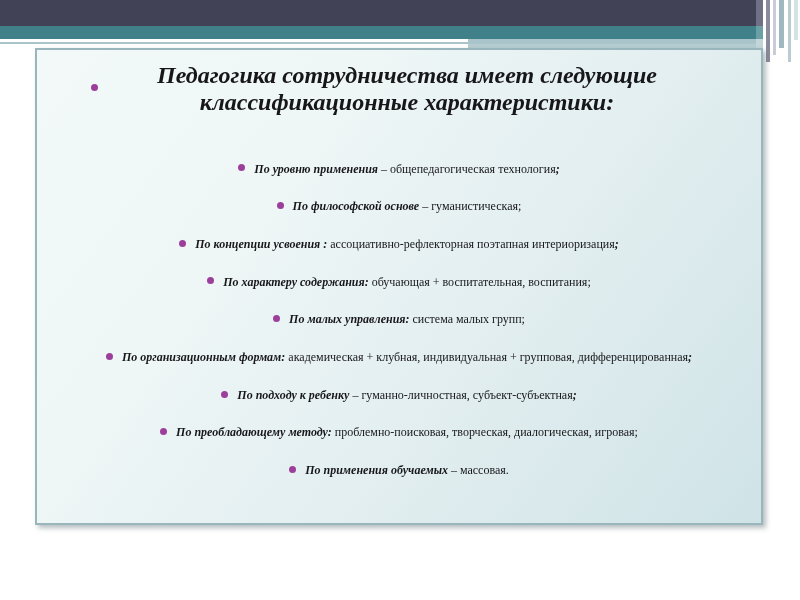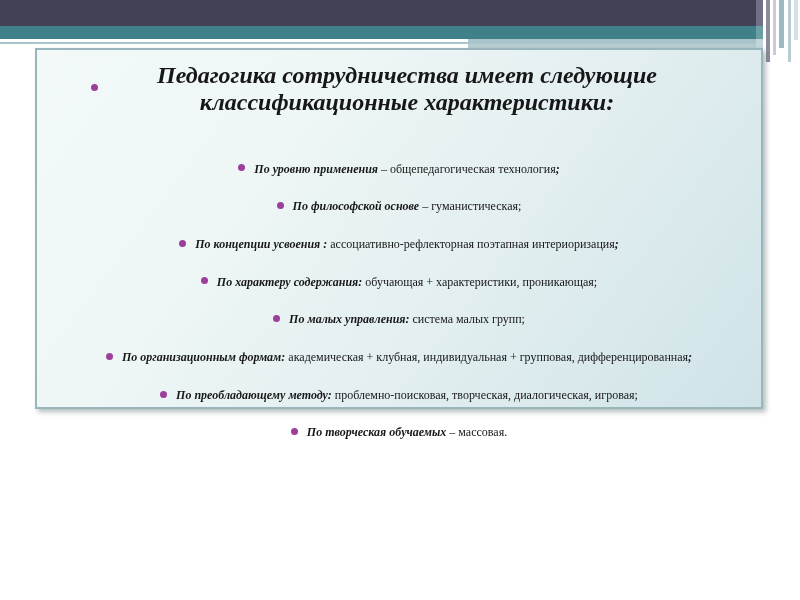--- a/index.html
+++ b/index.html
@@ -94,21 +94,21 @@
   .vs6 { left: 779px; width: 5px;  height: 48px; background: #9fb9c0; }
   .vs7 { left: 788px; width: 3px;  height: 62px; background: #b9ccd1; }
   .vs8 { left: 794px; width: 4px;  height: 40px; background: #d5e2e5; }
 
   
   .content-box {
     position: absolute;
     left: 35px;
     top: 48px;
     width: 728px;
-    height: 361px;
+    height: 477px;
     border: 2px solid #9ab6bd;
     box-sizing: border-box;
     background: linear-gradient(127deg, #f3f9f9 0%, #eef6f6 32%, #e2eef0 62%, #cfe3e7 100%);
     box-shadow: 3px 3px 5px rgba(90, 110, 115, 0.45);
     padding: 12px 22px 0 22px;
   }
 
   .bullet-list {
     list-style: none;
     margin: 0;
@@ -203,38 +203,41 @@
       <li class="bullet-item size-body">
         <span class="bullet-dot"></span><span class="b-strong">По философской основе</span><span class="b-normal"> – гуманистическая;</span><span class="b-strong"></span>
       </li>
 
 
       <li class="bullet-item size-body">
         <span class="bullet-dot"></span><span class="b-strong">По концепции  усвоения :</span><span class="b-normal"> ассоциативно-рефлекторная поэтапная интериоризация</span><span class="b-strong">;</span>
       </li>
 
       <li class="bullet-item size-body">
-        <span class="bullet-dot"></span><span class="b-strong">По характеру содержания:</span><span class="b-normal"> обучающая + характеристики, проникающая;</span><span class="b-strong"></span>
+        <span class="bullet-dot"></span><span class="b-strong">По характеру содержания:</span><span class="b-normal"> обучающая + воспитательная, воспитания;</span><span class="b-strong"></span>
       </li>
 
       <li class="bullet-item size-body">
         <span class="bullet-dot"></span><span class="b-strong">По малых управления:</span><span class="b-normal"> система малых групп;</span><span class="b-strong"></span>
       </li>
 
       <li class="bullet-item size-body">
         <span class="bullet-dot"></span><span class="b-strong">По организационным формам:</span><span class="b-normal"> академическая + клубная, индивидуальная + групповая, дифференцированная</span><span class="b-strong">;</span>
       </li>
 
+      <li class="bullet-item size-body">
+        <span class="bullet-dot"></span><span class="b-strong">По подходу к ребенку</span><span class="b-normal"> – гуманно-личностная, субъект-субъектная</span><span class="b-strong">;</span>
+      </li>
 
       <li class="bullet-item size-body">
         <span class="bullet-dot"></span><span class="b-strong">По преобладающему методу:</span><span class="b-normal"> проблемно-поисковая, творческая, диалогическая, игровая;</span><span class="b-strong"></span>
       </li>
 
       <li class="bullet-item size-body">
-        <span class="bullet-dot"></span><span class="b-strong">По творческая обучаемых</span><span class="b-normal"> – массовая.</span><span class="b-strong"></span>
+        <span class="bullet-dot"></span><span class="b-strong">По применения обучаемых</span><span class="b-normal"> – массовая.</span><span class="b-strong"></span>
       </li>
 
 
 
 
     </ul>
   </div>
 
 </div>
 

